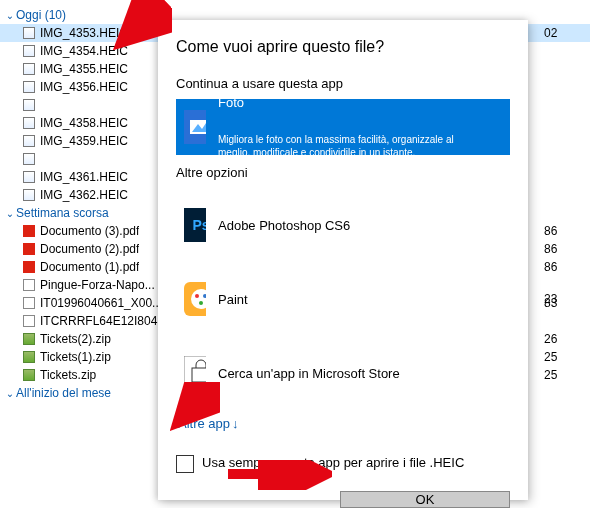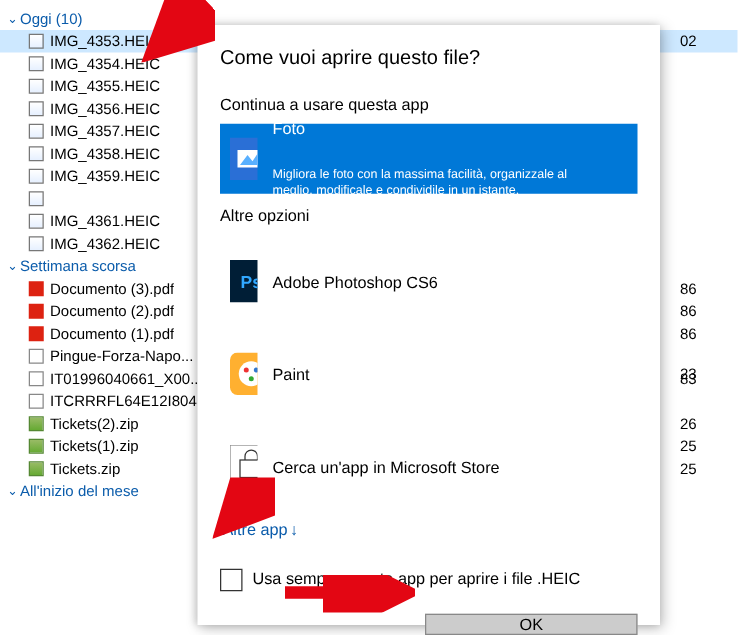--- a/index.html
+++ b/index.html
@@ -146,21 +146,20 @@
     <div class="file-row">
       <span class="icon">
         <span class="fileicon-heic"></span>
       </span>
       <span class="name">IMG_4356.HEIC</span>
     </div>
     <div class="file-row">
       <span class="icon">
         <span class="fileicon-heic"></span>
       </span>
-      <span class="name">IMG_4357.HEIC</span>
     </div>
     <div class="file-row">
       <span class="icon">
         <span class="fileicon-heic"></span>
       </span>
       <span class="name">IMG_4358.HEIC</span>
     </div>
     <div class="file-row">
       <span class="icon">
         <span class="fileicon-heic"></span>

